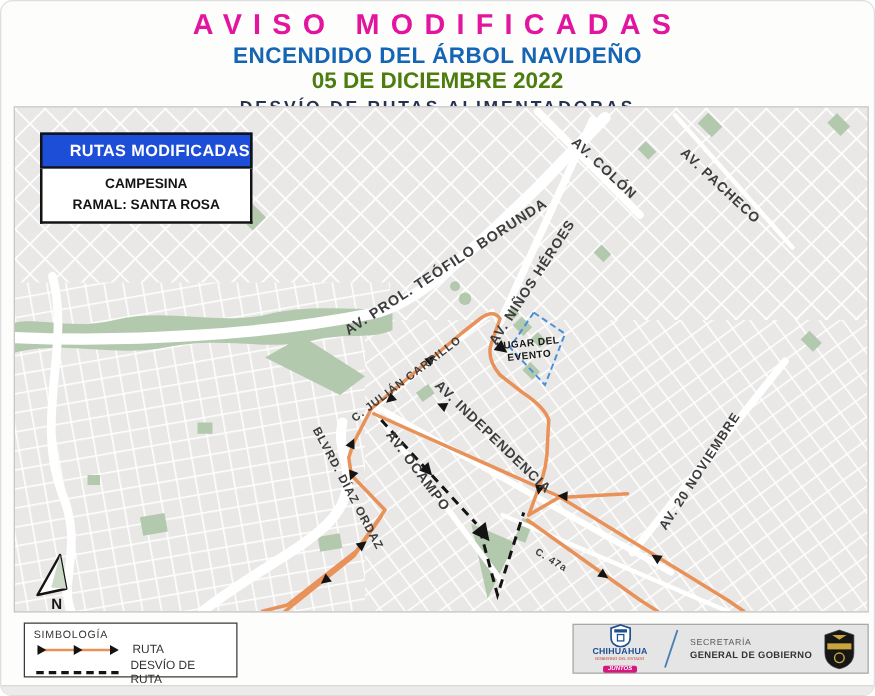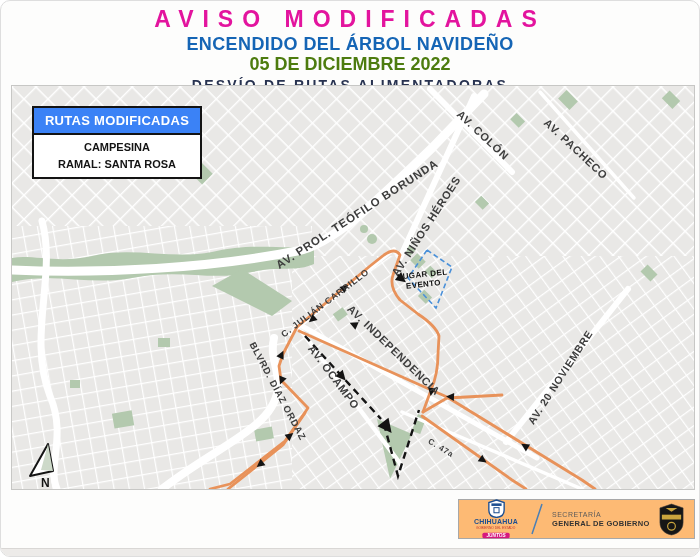--- a/index.html
+++ b/index.html
@@ -10,42 +10,42 @@
   .hdr{position:absolute;top:6px;left:0;right:0;text-align:center;line-height:1.12;}
   .h-title{font-size:23px;font-weight:bold;letter-spacing:9px;color:#e3149e;}
   .h-sub1{font-size:18px;font-weight:bold;color:#1565b5;letter-spacing:.4px;margin-top:1px;}
   .h-sub2{font-size:18px;font-weight:bold;color:#4d7c0f;}
   .h-sub3{font-size:14px;font-weight:bold;color:#273250;letter-spacing:2.2px;margin-top:4px;}
   
   .map{position:absolute;left:10px;top:84px;width:682px;height:403px;background:#e9e8e6;
        border:1px solid #c7c7c5;overflow:hidden;box-sizing:content-box;}
   .map svg.base{position:absolute;left:0;top:0;display:block;}
   .routes-box{position:absolute;left:20px;top:20px;width:170px;text-align:center;z-index:6;}
-  .rb-head{background:#3b82f6;border:2.5px solid #131313;color:#fff;font-weight:bold;
-           font-size:13px;padding:5px 0;letter-spacing:.3px;}
+  .rb-head{background:#1d4ed8;border:2.5px solid #131313;color:#fff;font-weight:bold;
+           font-size:13px;padding:5px 0;letter-spacing:.3px;text-align:right;}
   .rb-body{background:#fff;border:2.5px solid #131313;border-top:none;color:#141414;
            font-size:11px;font-weight:bold;padding:4px 0 5px;line-height:1.5;}
   .street-label{position:absolute;z-index:4;font-weight:bold;color:#3d3d3d;white-space:nowrap;
                 letter-spacing:.8px;}
   .event-label{position:absolute;left:411px;top:194px;z-index:4;
                transform:translate(-50%,-50%) rotate(-6deg);
                font-size:8px;font-weight:bold;color:#141414;text-align:center;
                line-height:1.25;letter-spacing:.4px;}
   
   .legend{position:absolute;left:18px;top:497px;width:171px;height:44px;border:1.5px solid #3a3a3a;
           background:#fff;box-sizing:border-box;padding:3px 7px;}
   .legend-title{font-size:8.5px;color:#333;letter-spacing:.6px;}
   .legend-row{display:flex;align-items:center;gap:9px;margin-top:2px;}
   .legend-row .lbl{font-size:9.5px;color:#333;}
   .notice{position:absolute;left:198px;top:498px;width:250px;height:38px;border:1.5px solid #5d5d5d;
           background:#fff;box-sizing:border-box;display:flex;flex-direction:column;
           justify-content:center;text-align:center;font-size:13.5px;font-weight:bold;
           color:#3b3b3b;line-height:1.35;}
   .footer{position:absolute;left:457px;top:498px;width:237px;height:40px;border:1px solid #a8a8a8;
-          background:#fdba74;box-sizing:border-box;display:flex;align-items:center;
+          background:#e5e5e5;box-sizing:border-box;display:flex;align-items:center;
           padding:2px 9px;gap:6px;}
   .chih{display:flex;flex-direction:column;align-items:center;width:56px;line-height:1.1;}
   .chih-name{font-size:7px;font-weight:bold;color:#1d4f91;letter-spacing:.2px;white-space:nowrap;}
   .chih-tag{font-size:6px;color:#c0392b;transform:scale(.55);transform-origin:center top;
             white-space:nowrap;height:5px;}
   .chih-badge{background:#d6187e;color:#fff;font-size:6px;font-weight:bold;font-style:italic;
               padding:0 5px;border-radius:2px;margin-top:1px;transform:scale(.8);}
   .secr{flex:1;padding-left:2px;line-height:1.3;}
   .secr-1{font-size:7px;color:#5a5a5a;letter-spacing:.5px;}
   .secr-2{font-size:7.5px;font-weight:bold;color:#333;letter-spacing:.3px;}
@@ -184,20 +184,38 @@
     <span class="street-label" style="left:266px;top:305px;font-size:9.5px;transform:translate(-50%,-50%) rotate(62deg);">BLVRD. DÍAZ ORDAZ</span>
     <span class="street-label" style="left:548px;top:291px;font-size:10.5px;transform:translate(-50%,-50%) rotate(-57deg);">AV. 20 NOVIEMBRE</span>
     <span class="street-label" style="left:429px;top:362px;font-size:8px;transform:translate(-50%,-50%) rotate(31deg);">C. 47a</span>
 
     <div class="event-label">
       <div>LUGAR DEL</div>
       <div>EVENTO</div>
     </div>
   </div>
 
+  <div class="legend">
+    <div class="legend-title">SIMBOLOGÍA</div>
+    <div class="legend-row">
+      <svg width="70" height="10">
+        <line x1="3" y1="5" x2="67" y2="5" stroke="#e8925a" stroke-width="2"></line>
+        <path d="M3,1 L10,5 L3,9 Z" fill="#141414"></path>
+        <path d="M32,1 L39,5 L32,9 Z" fill="#141414"></path>
+        <path d="M61,1 L68,5 L61,9 Z" fill="#141414"></path>
+      </svg>
+      <span class="lbl">RUTA</span>
+    </div>
+    <div class="legend-row">
+      <svg width="70" height="8">
+        <line x1="2" y1="4" x2="68" y2="4" stroke="#141414" stroke-width="2.6" stroke-dasharray="6 4"></line>
+      </svg>
+      <span class="lbl">DESVÍO DE RUTA</span>
+    </div>
+  </div>
 
 
   <div class="footer">
     <div class="chih">
       <svg width="17" height="19" viewBox="0 0 20 22">
         <path d="M10,1 L19,4 L19,13 C19,18 15,21 10,21.5 C5,21 1,18 1,13 L1,4 Z" fill="#ffffff" stroke="#1d4f91" stroke-width="1.6"></path>
         <path d="M4,5 H16 V8 H4 Z" fill="#1d4f91"></path>
         <rect x="7" y="10" width="6" height="6" fill="none" stroke="#1d4f91" stroke-width="1.2"></rect>
       </svg>
       <div class="chih-name">CHIHUAHUA</div>

